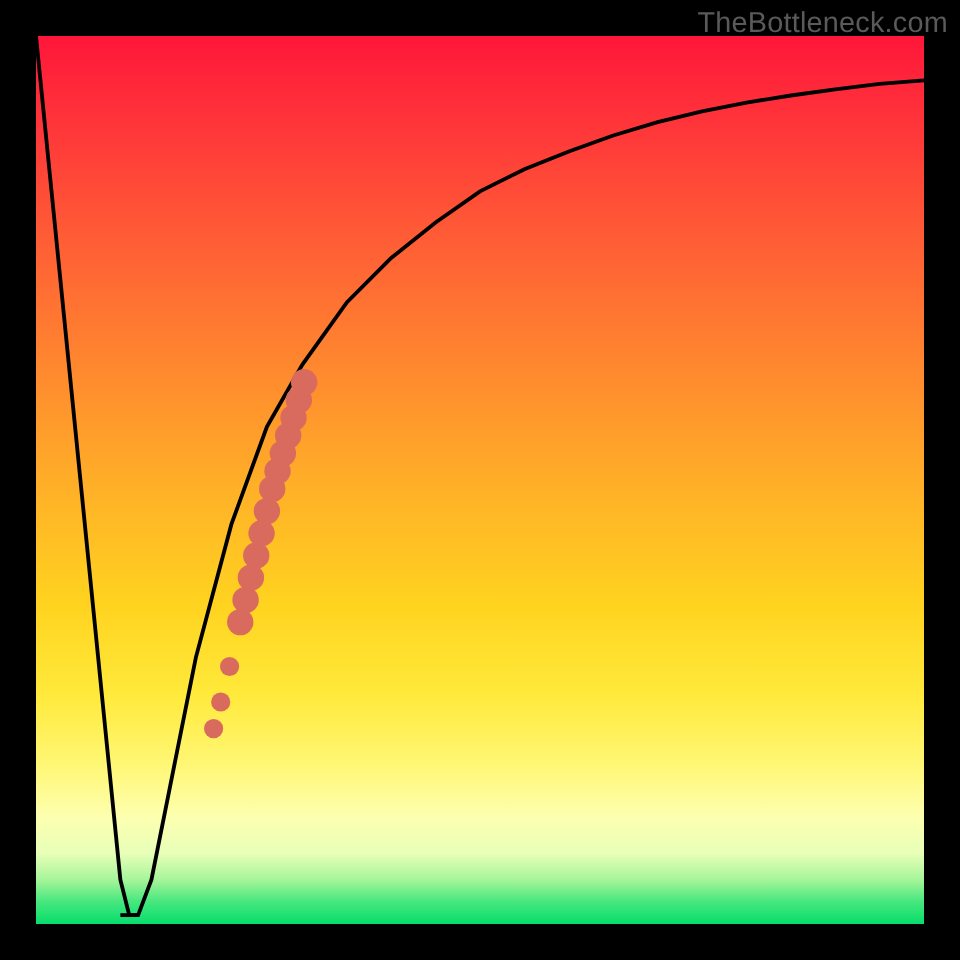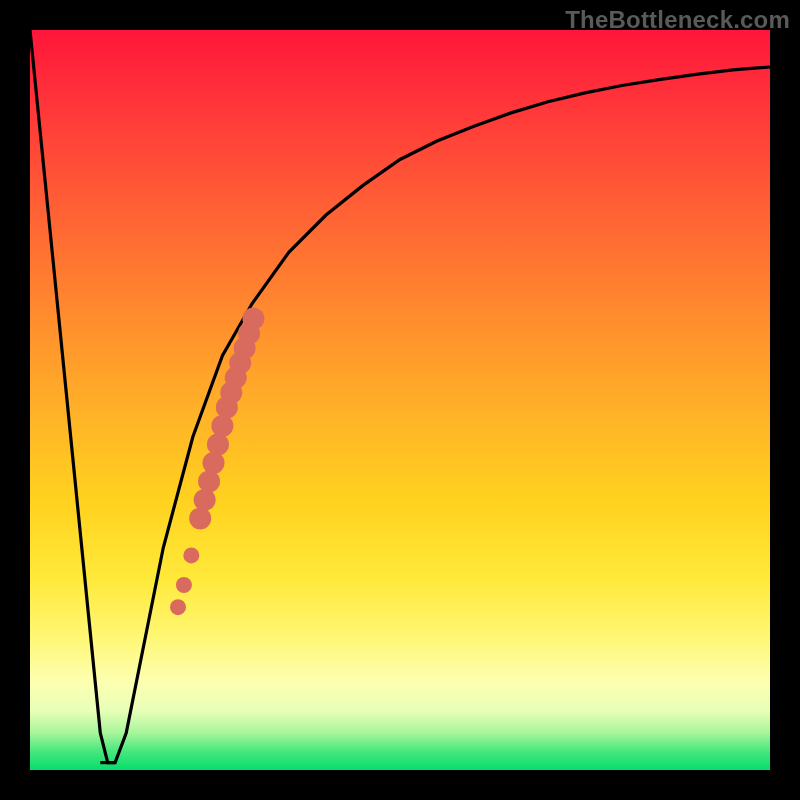--- a/index.html
+++ b/index.html
@@ -50,21 +50,21 @@
     inset: 0;
     width: 100%;
     height: 100%;
   }
   .watermark {
     position: absolute;
     top: 6px;
     right: 10px;
     color: #5a5a5a;
     font-size: 24px;
-    font-weight: 700;
+    font-weight: 400;
     letter-spacing: 0.2px;
     user-select: none;
   }
 </style>
 </head>
 <body>
 
 <div class="frame">
   <div class="watermark">TheBottleneck.com</div>
 

